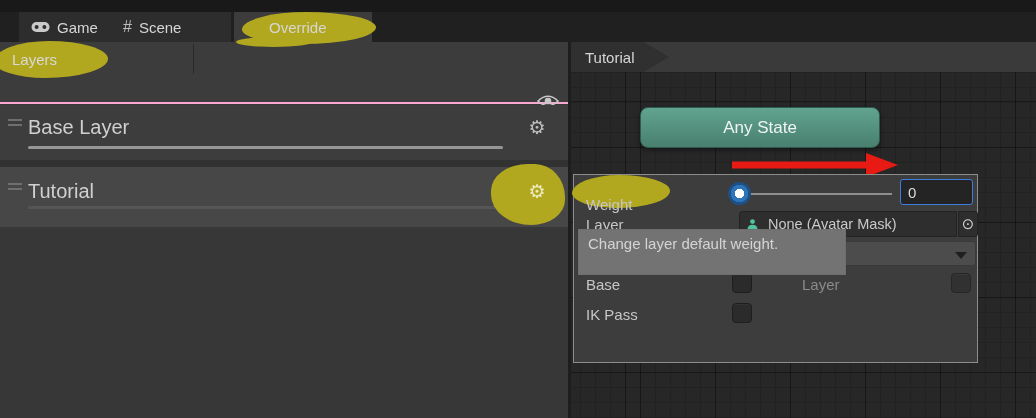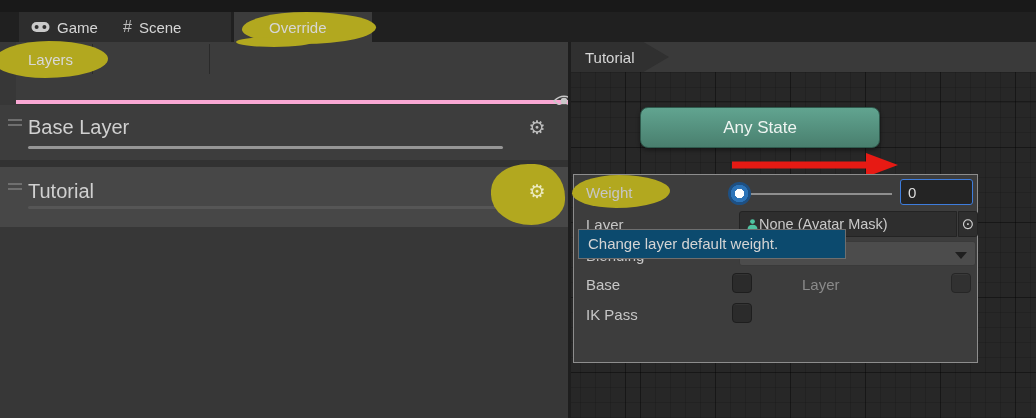--- a/index.html
+++ b/index.html
@@ -28,21 +28,21 @@
   .blob-animator { left:242px; top:12px;  width:134px; height:32px; }
   .blob-animator2{ left:236px; top:37px;  width:76px;  height:10px; border-radius:50%; }
   .blob-layers   { left:-6px;  top:41px;  width:114px; height:37px; }
   .blob-gear     { left:491px; top:164px; width:74px;  height:61px;
                    border-radius:55% 45% 50% 60% / 48% 60% 45% 55%; }
   .blob-weight   { left:572px; top:175px; width:98px;  height:33px; }
 
   
   .left-panel { left:0; top:42px; width:568px; height:376px; background:#373737; }
   .lp-top { position:absolute; left:0; top:0; width:568px; height:62px; background:#3c3c3c;
-            border-bottom:4px solid #f9a8d4;margin-left:16px; }
+            border-bottom:2px solid #f9a8d4; }
   .lp-tab { position:absolute; top:0; height:34px; display:flex; align-items:center;
             font-size:15px; color:#d8d8d8; }
   .lp-tab-layers { left:0; width:76px; padding-left:12px; }
   .lp-tab-params { left:77px; width:116px; justify-content:center; color:#cfcfcf; }
   .lp-sep { position:absolute; top:2px; width:1px; height:30px; background:#2a2a2a; }
   .lp-tab .lbl { position:relative; z-index:4; }
   .eye-btn  { position:absolute; left:536px; top:51px; width:24px; height:16px; cursor:pointer; }
   .plus-btn { position:absolute; left:524px; top:72px; width:30px; height:28px;
               font-size:29px; font-weight:300; color:#c9c9c9; text-align:center;
               line-height:28px; cursor:pointer; }
@@ -97,40 +97,40 @@
     background:radial-gradient(circle at 50% 50%, #ffffff 0 4.5px, #2d74b8 5px 8.5px, #1d5084 9px 11.5px); }
   .slider-track { position:absolute; left:177px; top:18px; width:141px; height:2px;
                   background:#8f8f8f; cursor:pointer; }
   .weight-field { position:absolute; left:326px; top:4px; width:73px; height:26px;
     background:#242424; border:1px solid #3e7ddd; border-radius:3px; }
   .weight-field input { width:100%; height:100%; background:transparent; border:none;
     color:#dcdcdc; font-size:15px; padding-left:7px; outline:none;
     font-family:"Liberation Sans",sans-serif; }
   .obj-field { position:absolute; left:165px; top:36px; width:218px; height:26px;
     background:#2e2e2e; border:1px solid #232323; border-radius:3px 0 0 3px;
-    display:flex; align-items:center; gap:0; padding:0 6px; cursor:pointer;
+    display:flex; align-items:center; gap:9px; padding:0 6px; cursor:pointer;
     font-size:14.5px; color:#c9c9c9; white-space:nowrap; overflow:hidden; }
   .obj-picker { position:absolute; left:384px; top:36px; width:20px; height:26px;
     background:#2e2e2e; border:1px solid #232323; border-radius:0 3px 3px 0;
     color:#d0d0d0; font-size:15px; text-align:center; line-height:24px; cursor:pointer;
     font-family:"DejaVu Sans",sans-serif; }
   .dropdown { position:absolute; left:165px; top:66px; width:237px; height:25px;
     background:#4c4c4c; border:1px solid #3a3a3a; border-radius:3px;
     display:flex; align-items:center; padding-left:8px; cursor:pointer;
     font-size:14.5px; color:#d4d4d4; }
   .dd-caret { position:absolute; right:8px; top:10px; width:0; height:0;
     border-left:6px solid transparent; border-right:6px solid transparent;
     border-top:7px solid #1f1f1f; }
   .checkbox { position:absolute; width:20px; height:20px; background:#2b2b2b;
     border:1px solid #1e1e1e; border-radius:4px; cursor:pointer;
     box-shadow:inset 0 1px 0 rgba(255,255,255,0.04); }
   .checkbox.dim { background:#313131; border-color:#262626; }
 
-  .tooltip { left:578px; top:229px; width:268px; height:30px; z-index:10;
-    background:#0c4a6e; border:1px solid #6e6e6e;
+  .tooltip { left:578px; top:229px; width:268px; height:46px; z-index:10;
+    background:#737373; border:1px solid #6e6e6e;
     font-size:15px; color:#d4d4d4; line-height:28px; padding-left:9px; }
 </style>
 </head>
 <body>
 
 <div id="app">
 
   <div class="abs topstrip"></div>
   <div class="abs tabrow"></div>
 
@@ -206,21 +206,21 @@
   <div class="abs any-state">
     <span>Any State</span>
   </div>
 
   <svg class="abs arrow-svg" width="180" height="32" viewBox="0 0 180 32">
     <line x1="10" y1="16" x2="146" y2="16" stroke="#e71a14" stroke-width="7"></line>
     <polygon points="144,4 176,16 144,28" fill="#e71a14"></polygon>
   </svg>
 
   <div class="abs settings">
-    <div class="set-label z4" style="top:9px;">Weight</div>
+    <div class="set-label z4" style="top:21px;">Weight</div>
     <div class="slider-handle"></div>
     <div class="slider-track"></div>
     <div class="weight-field">
       <input type="text" value="0" style="">
     </div>
 
     <div class="set-label" style="top:41px;">Layer</div>
     <div class="obj-field">
       <svg width="13" height="13" viewBox="0 0 13 13">
         <circle cx="6.5" cy="3.6" r="2.4" fill="#4fc3a1"></circle>

